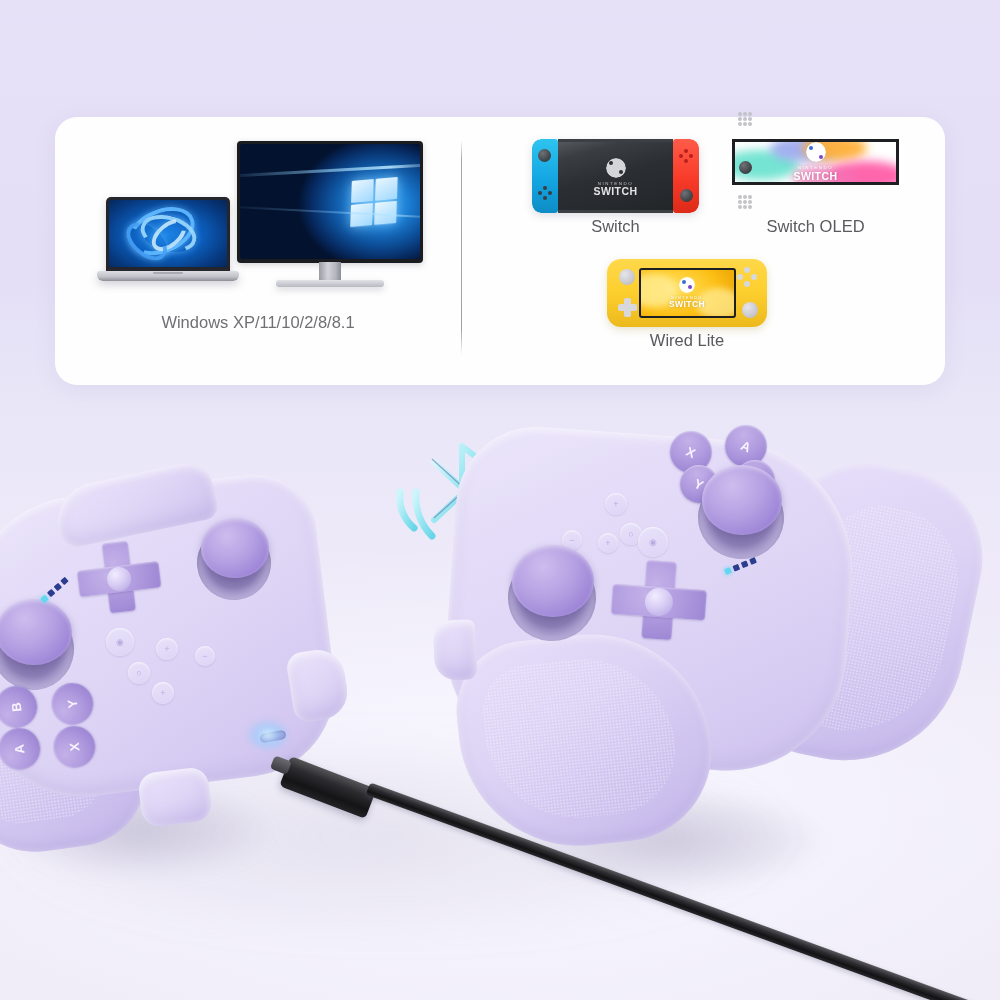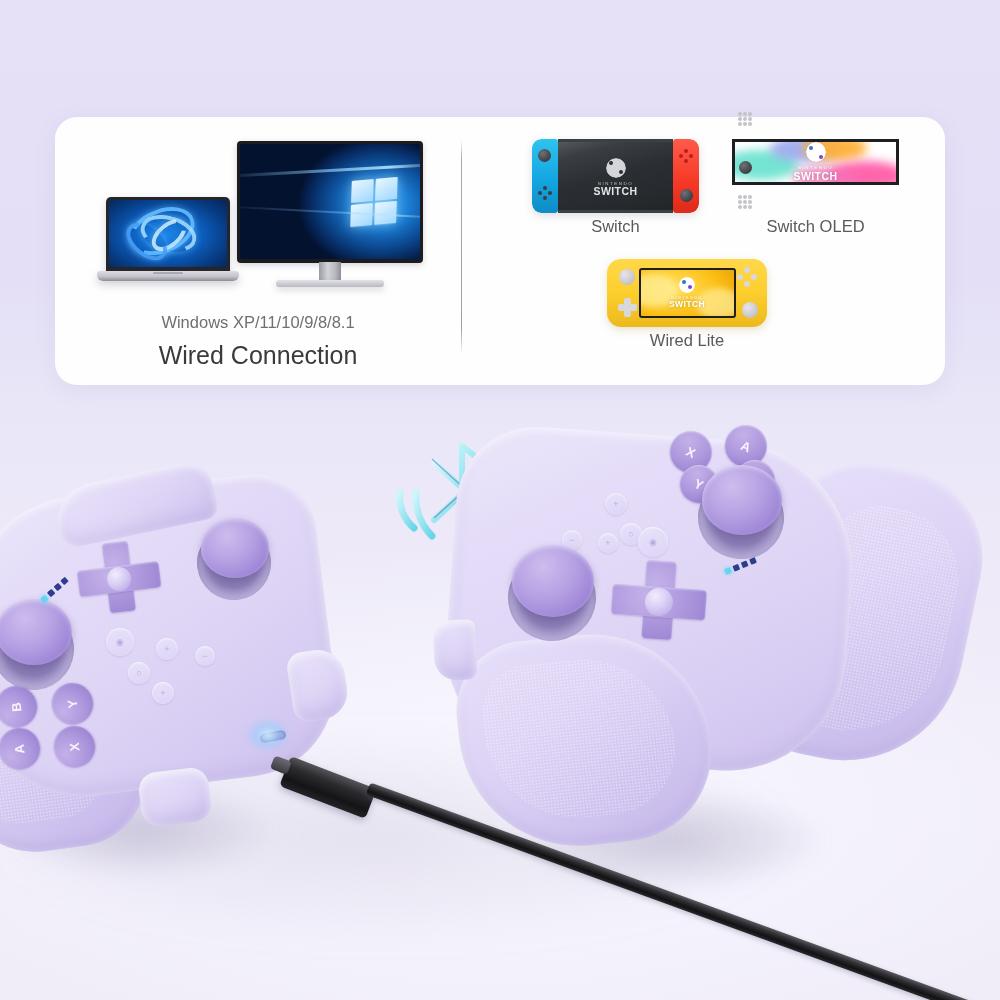--- a/index.html
+++ b/index.html
@@ -399,22 +399,21 @@
                   <span></span>
                   <span></span>
               </div>
             </div>
           </div>
           <div class="base"></div>
         </div>
 
       </div>
 
-      <div class="caption-small">Windows XP/11/10/9/8/8.1</div>
-      <div class="caption-big">Wired Connection</div>
+      <div class="caption-small">Windows XP/11/10/2/8/8.1</div>
     </div>
 
     <div class="pane-right">
       <div class="sw-row">
 
         <div class="console sw-std">
           <div class="body">
             <div class="jc jc-blue">
               <div class="stick-s" style="left:6px; top:10px; width:13px; height:13px;"></div>
               <div class="dpad-dots" style="left:5px; bottom:13px;">

